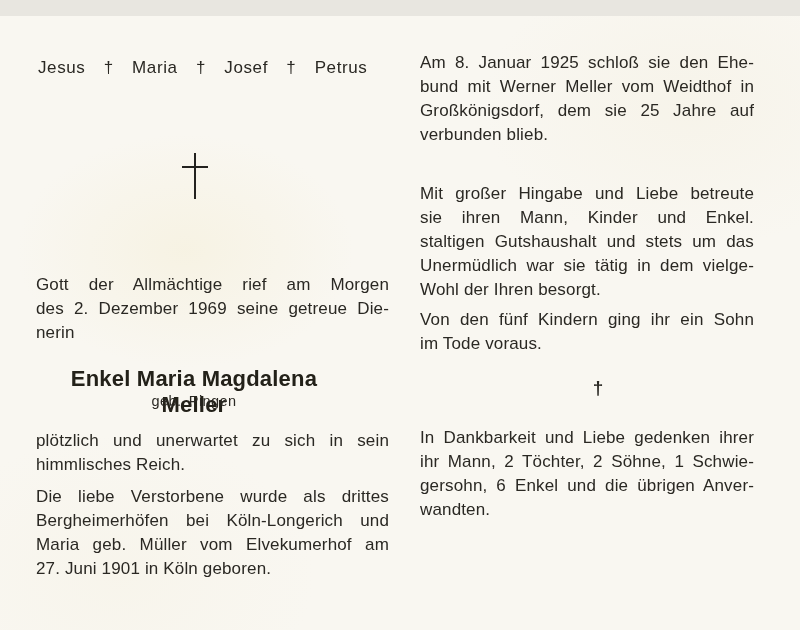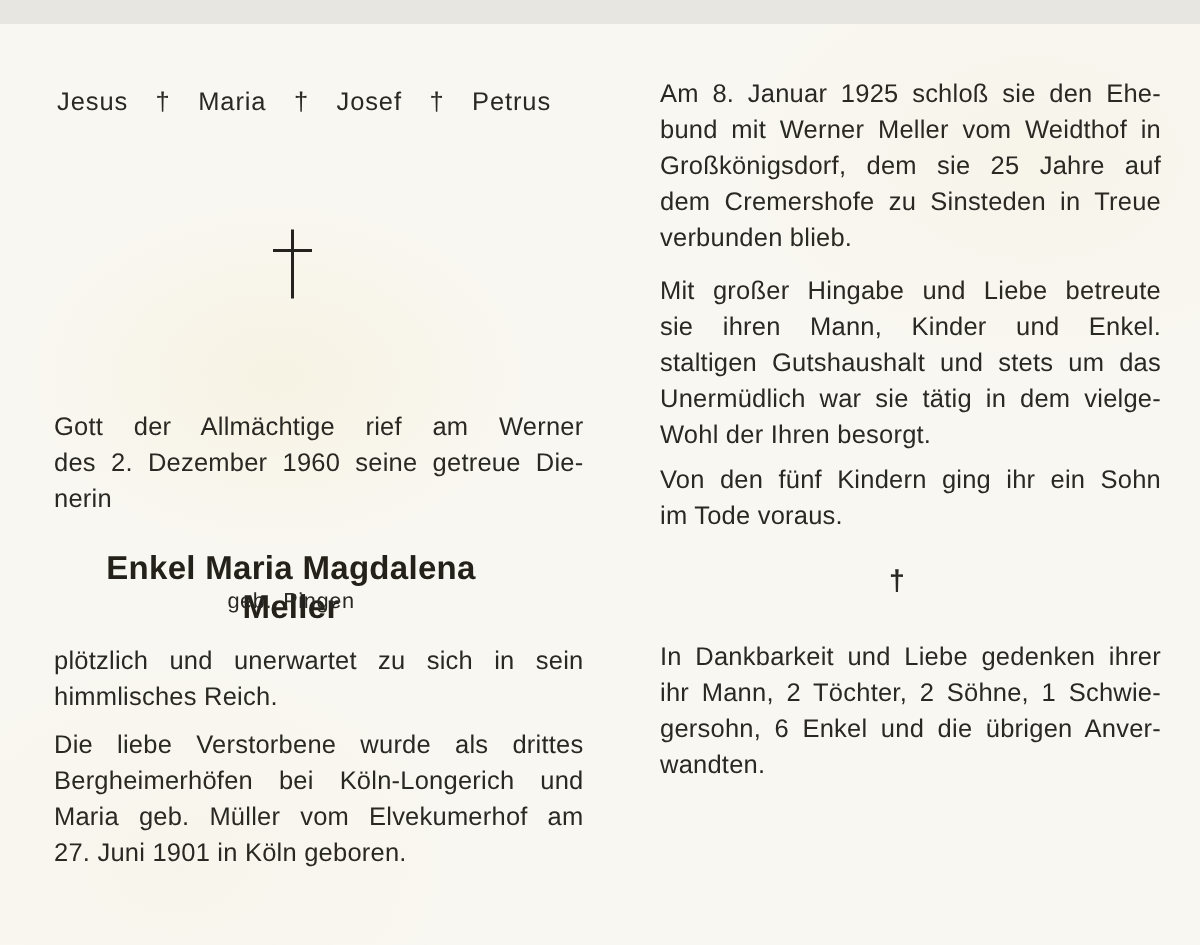--- a/index.html
+++ b/index.html
@@ -26,21 +26,21 @@
   }
 
   
   .cross { left:182px; top:137px; width:26px; height:46px; }
   .cross .v { position:absolute; left:12px; top:0; width:2px; height:46px; background:#23221f; }
   .cross .h { position:absolute; left:0; top:13px; width:26px; height:2px; background:#23221f; }
 
   
   .para { font-size:17px; line-height:24px; letter-spacing:0.15px; }
   .para-left  { left:36px;  width:353px; }
-  .para-right { left:440px; width:334px; }
+  .para-right { left:420px; width:334px; }
   .jline { text-align:justify; text-align-last:justify; text-justify:inter-word; }
   .jline.last { text-align-last:left; }
 
   .p-intro  { top:257px; }
   .p-called { top:413px; }
   .p-birth  { top:469px; }
   .p-marriage { top:35px; }
   .p-devotion { top:166px; }
   .p-son      { top:292px; }
   .p-thanks   { top:410px; }
@@ -69,22 +69,22 @@
 <div class="card">
 
   <div class="abs invocation">Jesus † Maria † Josef † Petrus</div>
 
   <div class="abs cross">
     <span class="v"></span>
     <span class="h"></span>
   </div>
 
   <div class="abs para para-left p-intro">
-      <div class="jline">Gott der Allmächtige rief am Werner</div>
-      <div class="jline">des 2. Dezember 1960 seine getreue Die-</div>
+      <div class="jline">Gott der Allmächtige rief am Morgen</div>
+      <div class="jline">des 2. Dezember 1969 seine getreue Die-</div>
       <div class="jline last">nerin</div>
     </div>
 
   <h1 class="abs name">Enkel Maria Magdalena Meller</h1>
 
   <div class="abs para para-left p-called">
       <div class="jline">plötzlich und unerwartet zu sich in sein</div>
       <div class="jline last">himmlisches Reich.</div>
     </div>
 
@@ -94,21 +94,20 @@
       <div class="jline">Die liebe Verstorbene wurde als drittes</div>
       <div class="jline">Bergheimerhöfen bei Köln-Longerich und</div>
       <div class="jline">Maria geb. Müller vom Elvekumerhof am</div>
       <div class="jline last">27. Juni 1901 in Köln geboren.</div>
     </div>
 
   <div class="abs para para-right p-marriage">
       <div class="jline">Am 8. Januar 1925 schloß sie den Ehe-</div>
       <div class="jline">bund mit Werner Meller vom Weidthof in</div>
       <div class="jline">Großkönigsdorf, dem sie 25 Jahre auf</div>
-      <div class="jline">dem Cremershofe zu Sinsteden in Treue</div>
       <div class="jline last">verbunden blieb.</div>
     </div>
 
   <div class="abs para para-right p-devotion">
       <div class="jline">Mit großer Hingabe und Liebe betreute</div>
       <div class="jline">sie ihren Mann, Kinder und Enkel.</div>
       <div class="jline">staltigen Gutshaushalt und stets um das</div>
       <div class="jline">Unermüdlich war sie tätig in dem vielge-</div>
       <div class="jline last">Wohl der Ihren besorgt.</div>
     </div>

